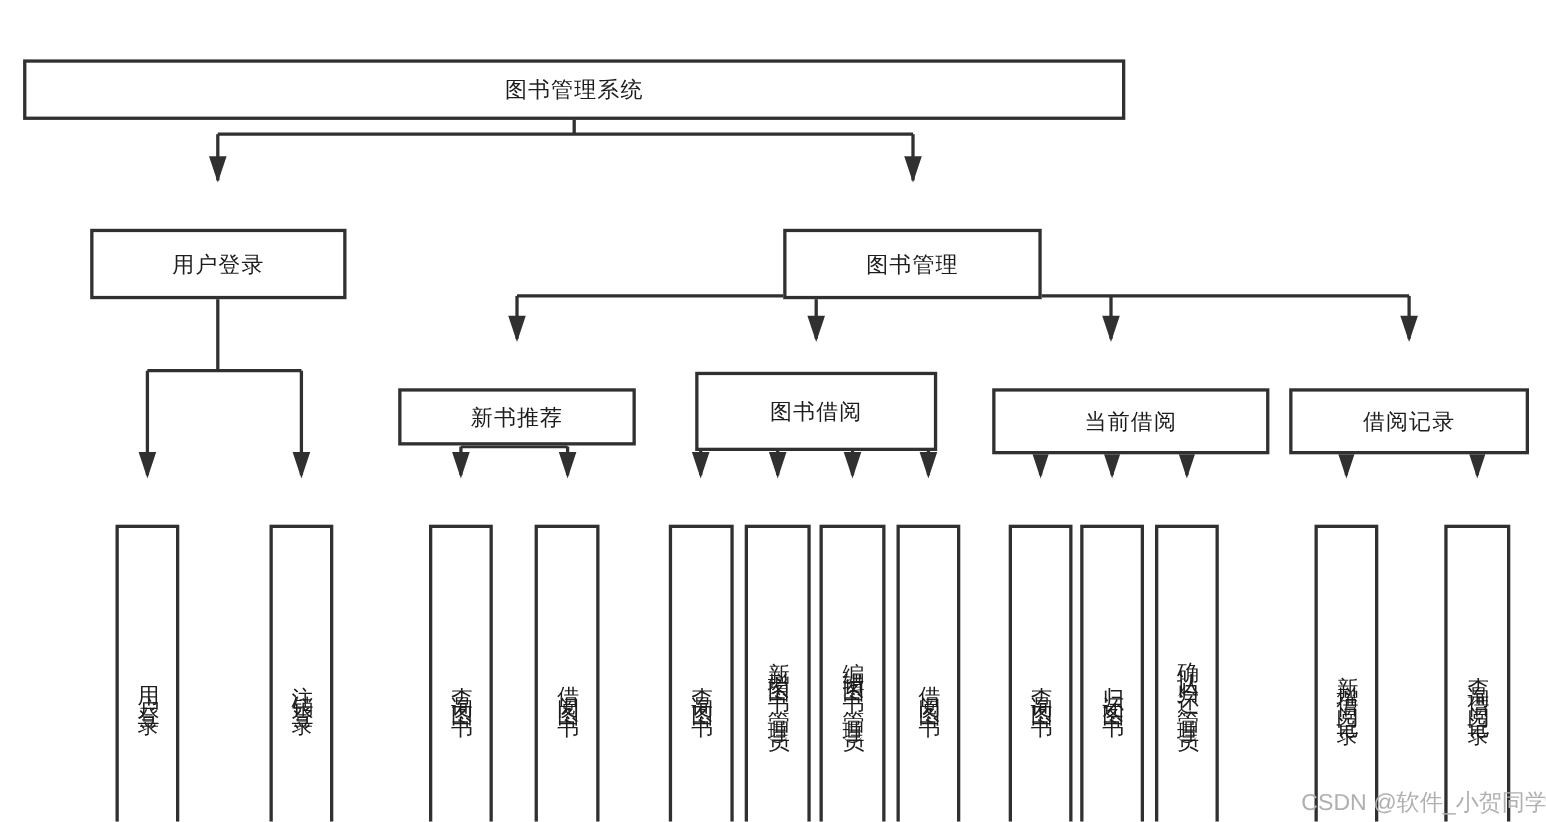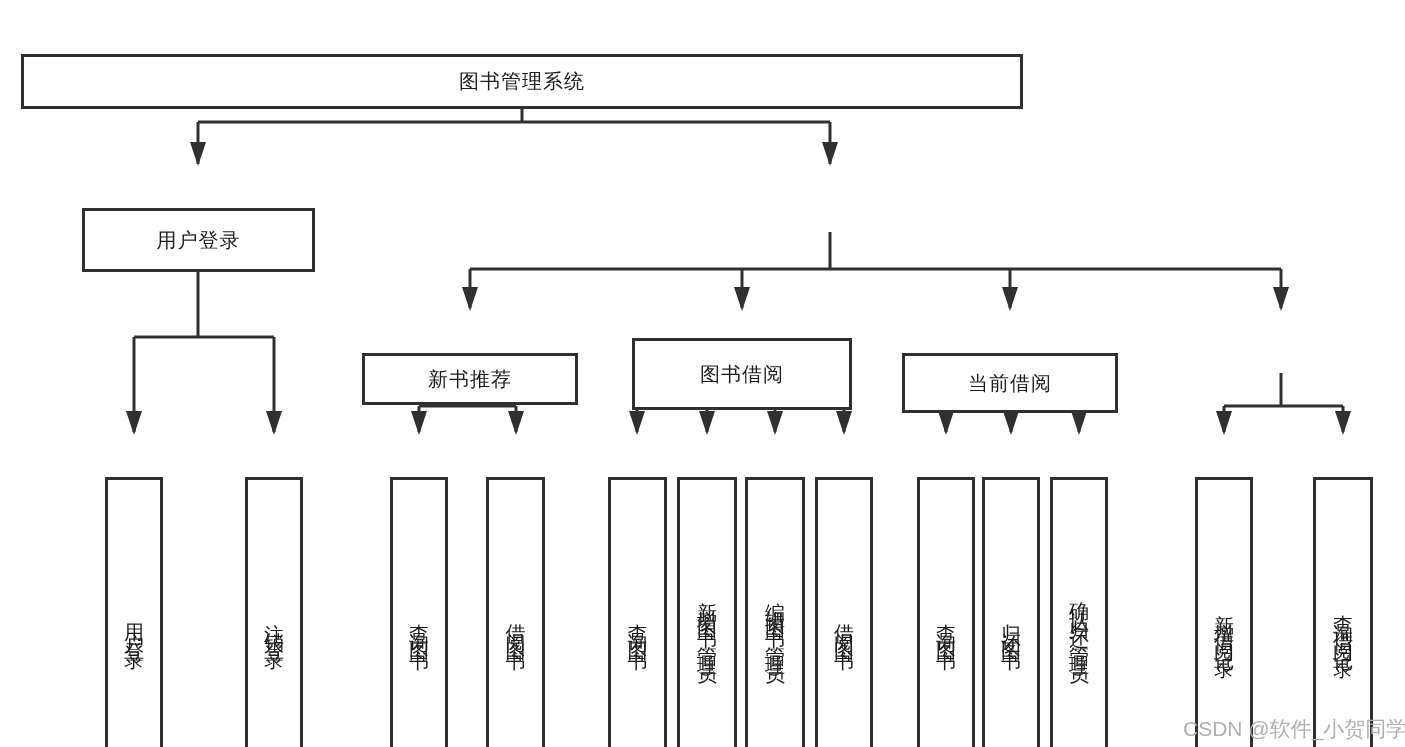--- a/index.html
+++ b/index.html
@@ -39,21 +39,21 @@
     letter-spacing:9px;
     line-height:1.05;
     white-space:nowrap;
   }
   
   .n-root{left:21px;top:14px;width:1002px;height:55px;}
   .n-l2a{left:82px;top:168px;width:233px;height:64px;}
   .n-l2b{left:712px;top:168px;width:235px;height:64px;}
   .n-l3a{left:362px;top:313px;width:216px;height:52px;}
   .n-l3b{left:632px;top:298px;width:220px;height:72px;}
-  .n-l3c{left:902px;top:313px;width:216px;height:60px;text-align:right;}
+  .n-l3c{left:902px;top:313px;width:252px;height:60px;text-align:right;}
   .n-l3d{left:1172px;top:313px;width:218px;height:60px;}
   .lf-ul1{left:105px;width:58px;}
   .lf-ul2{left:245px;width:58px;}
   .lf-nb1{left:390px;width:58px;}
   .lf-nb2{left:486px;width:59px;}
   .lf-bb1{left:608px;width:59px;}
   .lf-bb2{left:677px;width:60px;}
   .lf-bb3{left:745px;width:60px;}
   .lf-bb4{left:815px;width:58px;}
   .lf-cb1{left:917px;width:58px;}
@@ -138,30 +138,36 @@
       <polygon points="1335,411 1351,411 1343,435"></polygon>
   </svg>
 
   <div class="node n-root">
     <span>图书管理系统</span>
   </div>
 
   <div class="node n-l2a">
     <span>用户登录</span>
   </div>
+  <div class="node n-l2b">
+    <span>图书管理</span>
+  </div>
 
   <div class="node n-l3a">
     <span>新书推荐</span>
   </div>
   <div class="node n-l3b">
     <span>图书借阅</span>
   </div>
   <div class="node n-l3c">
     <span>当前借阅</span>
   </div>
+  <div class="node n-l3d">
+    <span>借阅记录</span>
+  </div>
 
   <div class="node leaf lf-ul1">
     <span>用户登录</span>
   </div>
   <div class="node leaf lf-ul2">
     <span>注销登录</span>
   </div>
 
   <div class="node leaf lf-nb1">
     <span>查询图书</span>

